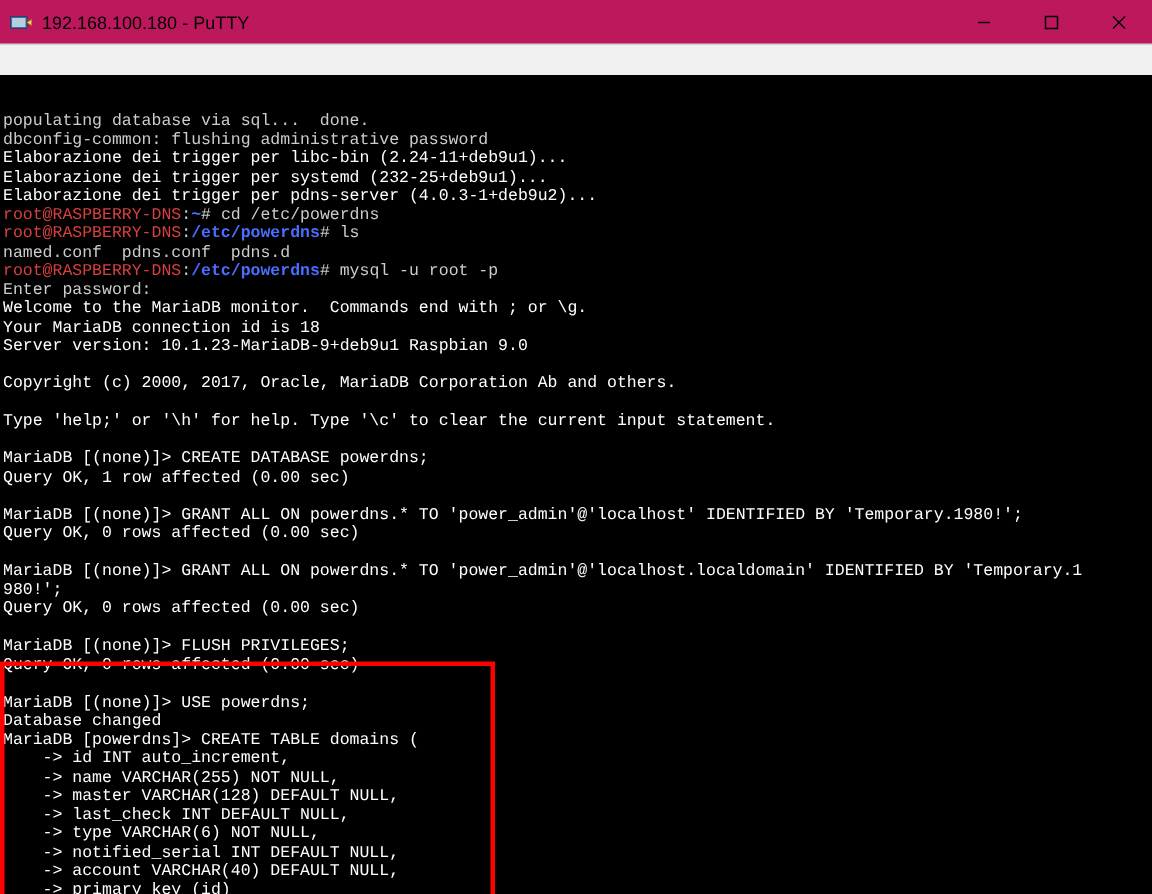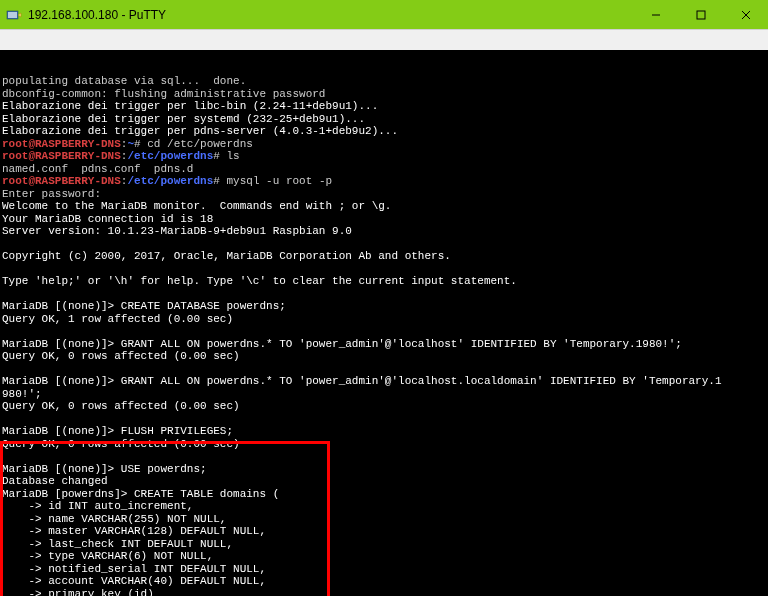--- a/index.html
+++ b/index.html
@@ -6,21 +6,21 @@
     body {
       font-family: "Segoe UI", Tahoma, sans-serif;
       font-size: 12px;
       background: #f0f0f0;
       width: 768px;
       height: 596px;
       overflow: hidden;
     }
     .titlebar {
       height: 30px;
-      background: #84cc16;
+      background: #be185d;
       display: flex;
       align-items: center;
       border-bottom: 1px solid #d0d0d0;
     }
     .titlebar-icon {
       width: 16px;
       height: 16px;
       margin: 0 6px;
       display: flex;
       align-items: center;
@@ -55,21 +55,21 @@
       font-size: 11px;
       line-height: 12.5px;
       padding: 0 2px;
       white-space: pre;
       overflow: hidden;
       position: relative;
       margin-top: 20px;
     }
     .term-line { display: block; }
     .bold { font-weight: normal; color: #fff; }
-    .red-prompt { color: #d84040; font-weight: bold; }
+    .red-prompt { color: #d84040; font-weight: normal; }
     .blue-path { color: #4a6fff; font-weight: bold; }
     .highlight-box {
       position: absolute;
       border: 3px solid #ff0000;
       left: 0px;
       top: 391px;
       width: 330px;
       height: 177px;
       pointer-events: none;
     }

